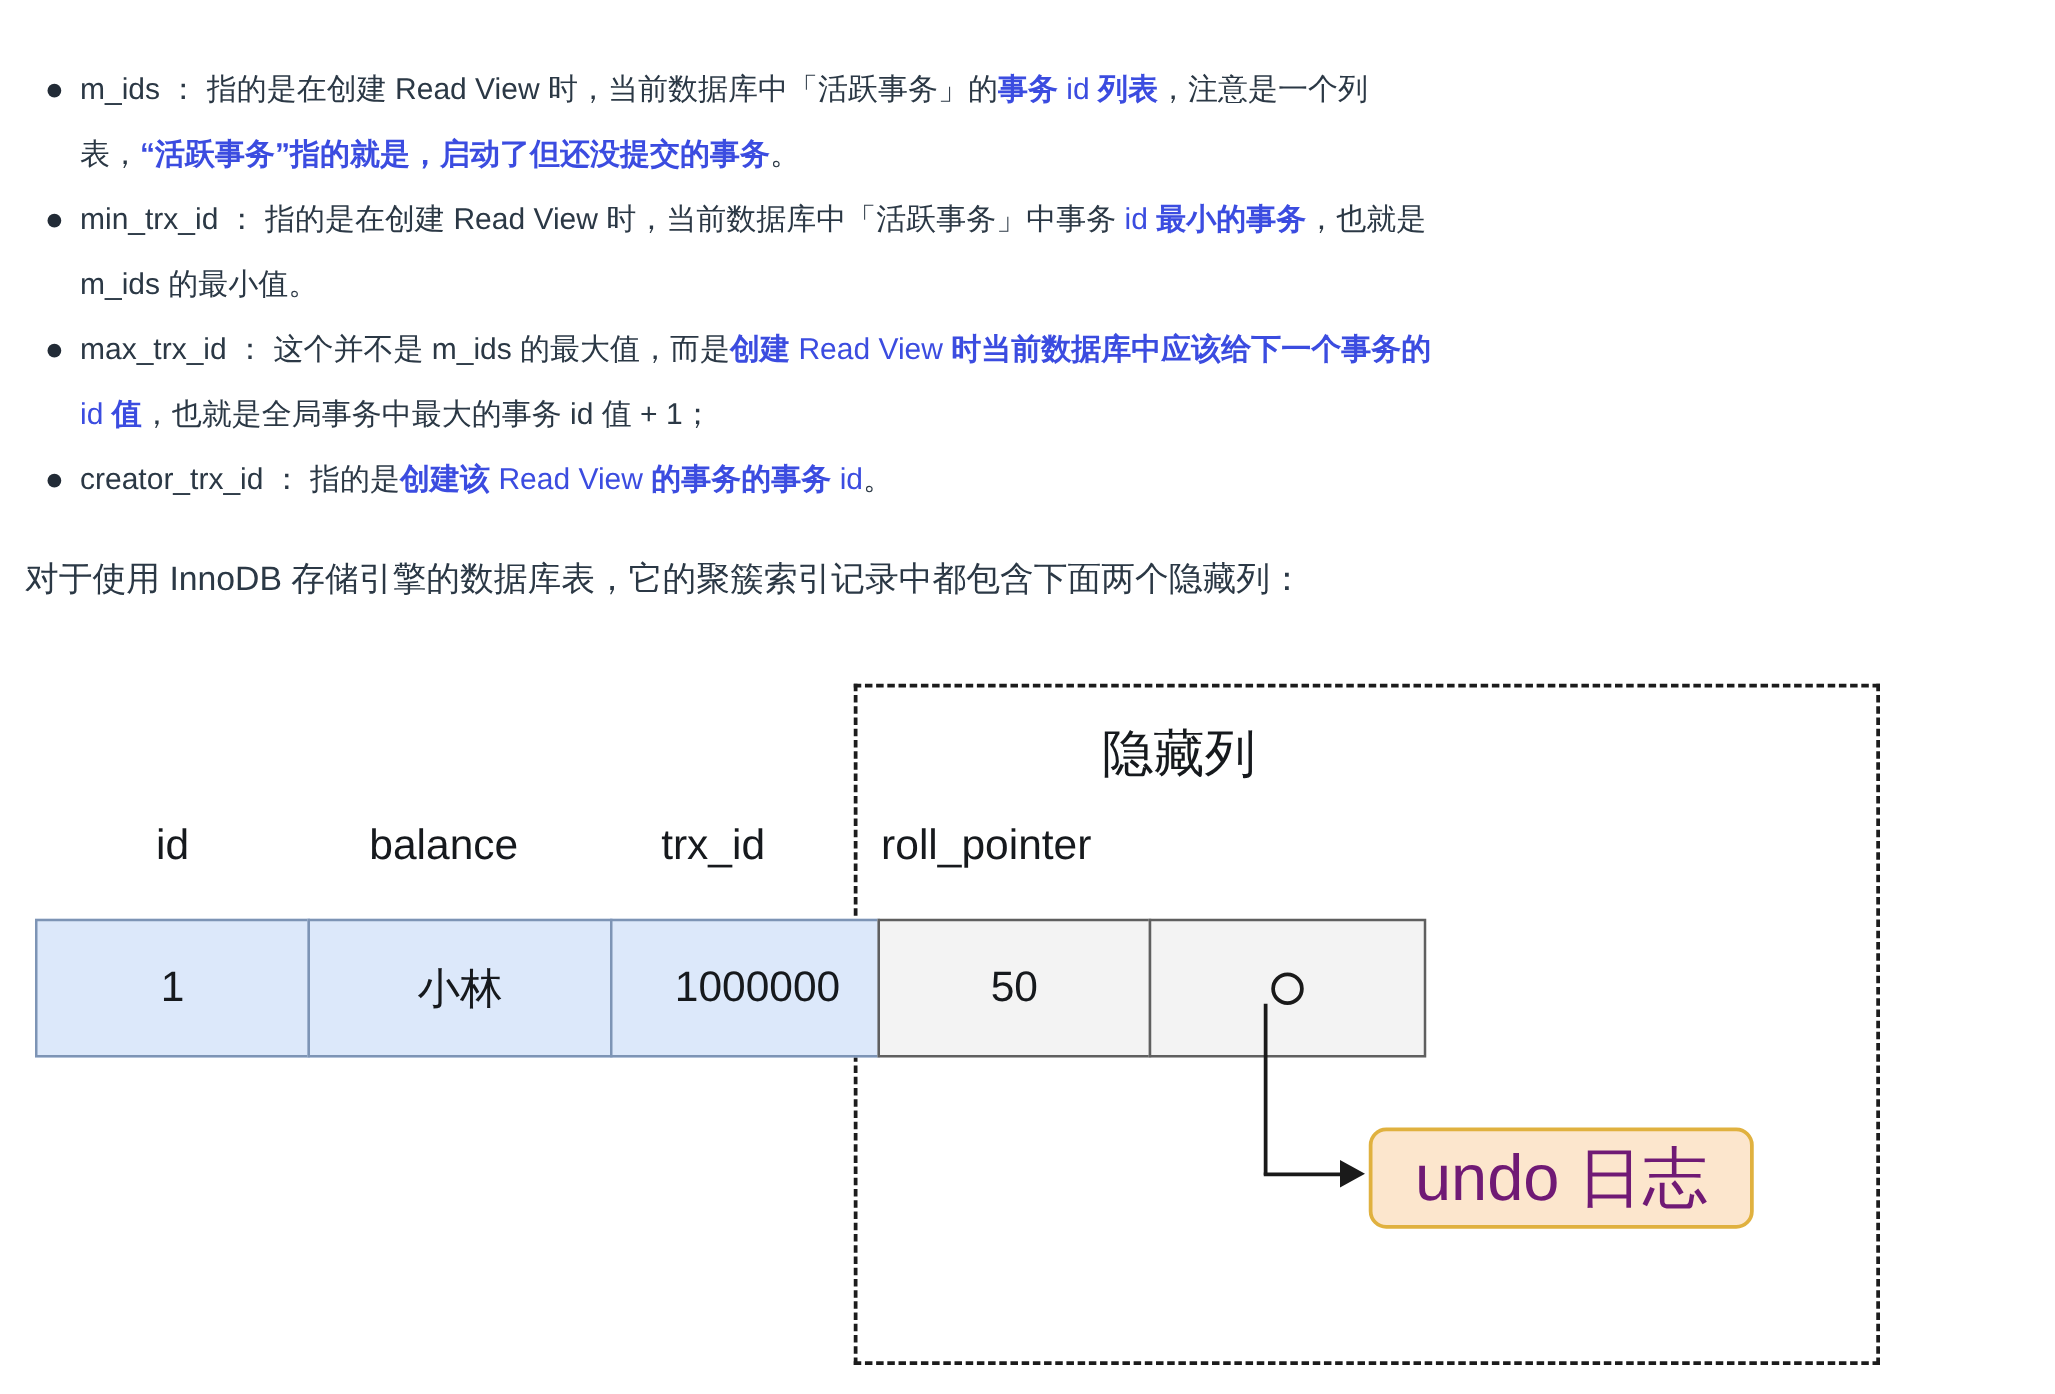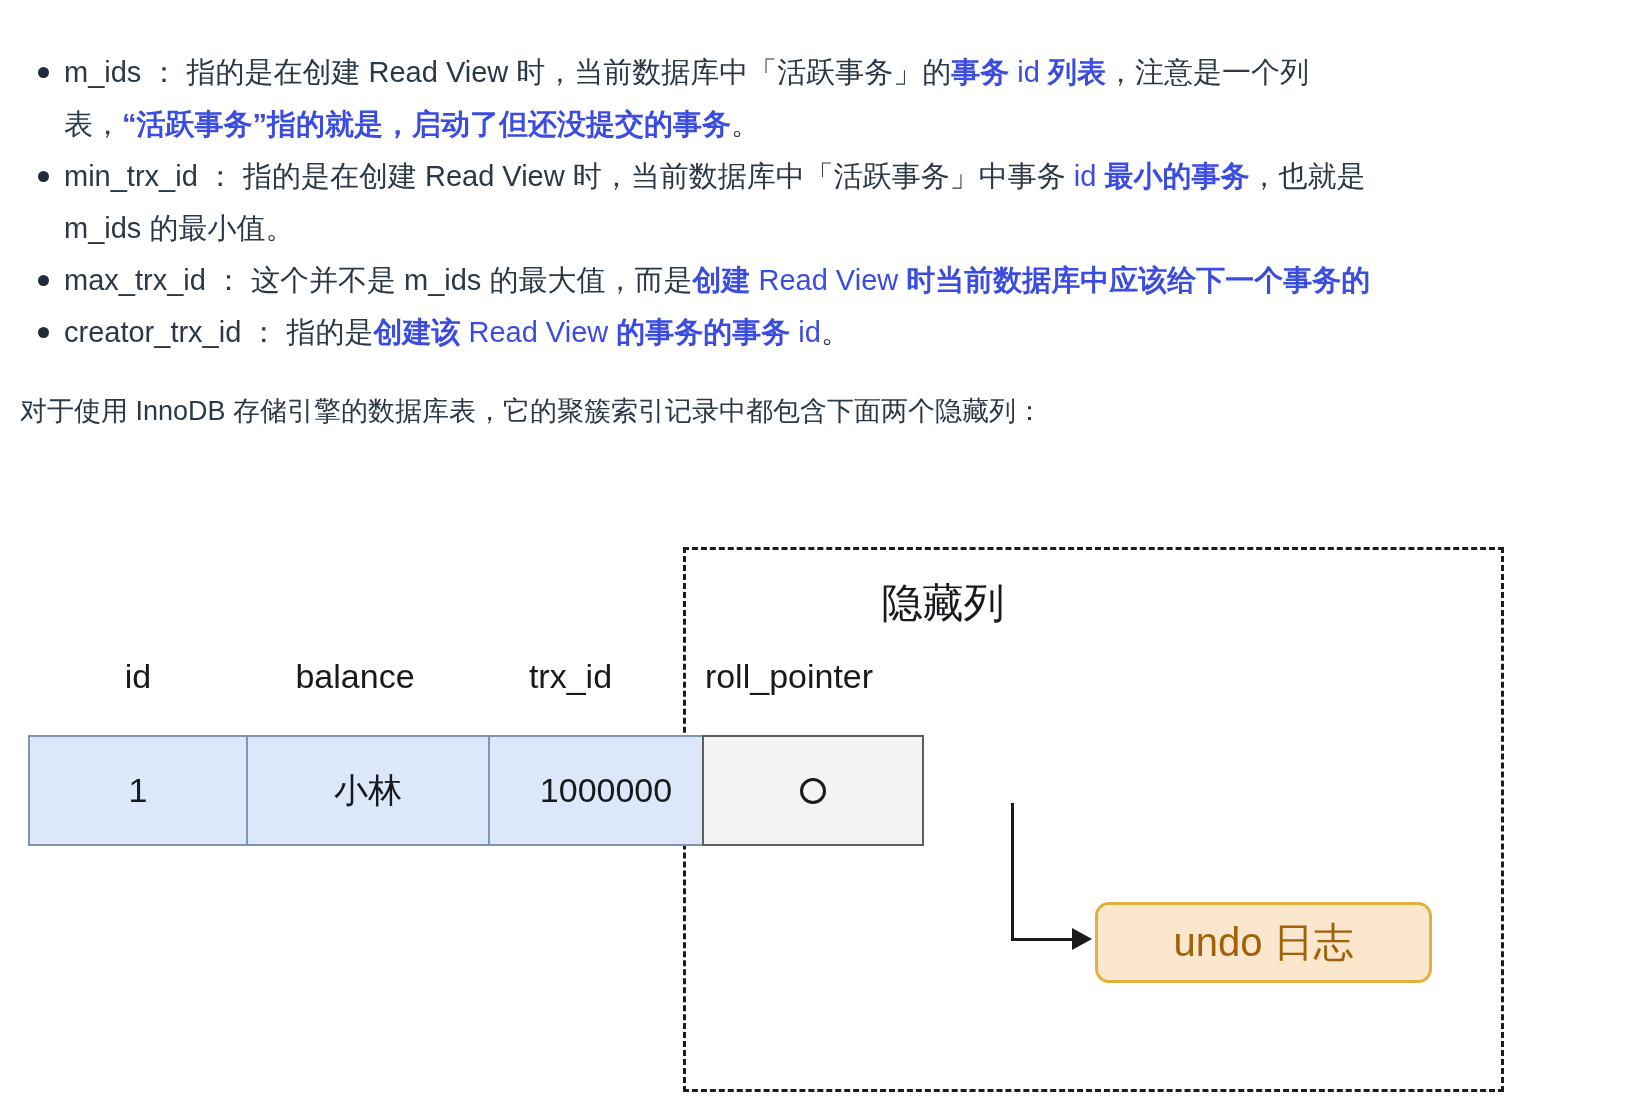--- a/index.html
+++ b/index.html
@@ -15,21 +15,21 @@
     --conn:#1a1a1a;
   }
   *{box-sizing:border-box;margin:0;padding:0;}
   html,body{background:#ffffff;}
   body{font-family:"Liberation Sans","DejaVu Sans",sans-serif;}
   .page{position:relative;width:1644px;height:1115px;background:#fff;overflow:hidden;}
 
   
   .text-block{position:absolute;left:0;top:46px;width:1644px;color:var(--body-text);}
   ul.def-list{list-style:none;padding-left:64px;margin:0;}
-  ul.def-list li{position:relative;font-size:29px;line-height:52px;}
+  ul.def-list li{position:relative;font-size:24px;line-height:52px;}
   ul.def-list li::before{
     content:"";position:absolute;left:-26px;top:21px;width:11px;height:11px;
     border-radius:50%;background:#222b36;
   }
   .seg-n{color:var(--body-text);font-weight:400;}
   .seg-b{color:var(--blue);font-weight:700;}
   .seg-l{color:var(--blue);font-weight:400;}
   .para{font-size:27px;line-height:52px;margin-top:27px;padding-left:20px;color:var(--body-text);}
 
   
@@ -59,43 +59,44 @@
   }
   .conn-v{position:absolute;left:1011px;top:803px;width:3px;height:137px;background:var(--conn);}
   .conn-h{position:absolute;left:1011px;top:938px;width:64px;height:3px;background:var(--conn);}
   .arrow-head{
     position:absolute;left:1072px;top:928px;width:0;height:0;
     border-left:20px solid var(--conn);
     border-top:11.5px solid transparent;
     border-bottom:11.5px solid transparent;
   }
   .undo-box{
-    position:absolute;left:1095px;top:902px;width:337px;height:81px;
+    position:absolute;left:1095px;top:902px;width:308px;height:81px;
     background:var(--undo-fill);border:3px solid var(--undo-border);border-radius:14px;
     display:flex;align-items:center;justify-content:center;
-    font-size:40px;color:#a16207;
+    font-size:52px;color:#701a75;
   }
 </style>
 </head>
 <body>
 
 <div class="page">
 
   <div class="text-block">
     <ul class="def-list">
       <li>
           <div><span class="seg-n">m_ids ： 指的是在创建 Read View 时，当前数据库中「活跃事务」的</span><span class="seg-b">事务</span><span class="seg-l"> id </span><span class="seg-b">列表</span><span class="seg-n">，注意是一个列</span></div>
           <div><span class="seg-n">表，</span><span class="seg-b">“活跃事务”指的就是，启动了但还没提交的事务</span><span class="seg-n">。</span></div>
         </li>
       <li>
           <div><span class="seg-n">min_trx_id ： 指的是在创建 Read View 时，当前数据库中「活跃事务」中事务 </span><span class="seg-l">id </span><span class="seg-b">最小的事务</span><span class="seg-n">，也就是</span></div>
           <div><span class="seg-n">m_ids 的最小值。</span></div>
         </li>
       <li>
           <div><span class="seg-n">max_trx_id ： 这个并不是 m_ids 的最大值，而是</span><span class="seg-b">创建</span><span class="seg-l"> Read View </span><span class="seg-b">时当前数据库中应该给下一个事务的</span></div>
+          <div><span class="seg-l">id </span><span class="seg-b">值</span><span class="seg-n">，也就是全局事务中最大的事务 id 值 + 1；</span></div>
         </li>
       <li>
           <div><span class="seg-n">creator_trx_id ： 指的是</span><span class="seg-b">创建该</span><span class="seg-l"> Read View </span><span class="seg-b">的事务的事务</span><span class="seg-l"> id</span><span class="seg-n">。</span></div>
         </li>
     </ul>
     <p class="para">对于使用 InnoDB 存储引擎的数据库表，它的聚簇索引记录中都包含下面两个隐藏列：</p>
   </div>
 
   <div class="dashed-box"></div>
   <div class="hidden-label">隐藏列</div>
@@ -104,20 +105,21 @@
     <div class="hdr-cell hdr-c0">id</div>
     <div class="hdr-cell hdr-c2">balance</div>
     <div class="hdr-cell hdr-c3">trx_id</div>
     <div class="hdr-cell hdr-c4">roll_pointer</div>
   </div>
 
   <div class="row">
     <div class="cell visible-col c0">1</div>
     <div class="cell visible-col c1">小林</div>
     <div class="cell visible-col c2">1000000</div>
+    <div class="cell hidden-col c3">50</div>
     <div class="cell hidden-col c4">
       <span class="pointer-circle"></span>
     </div>
   </div>
 
   <div class="conn-v"></div>
   <div class="conn-h"></div>
   <div class="arrow-head"></div>
 
   <div class="undo-box">undo 日志</div>

